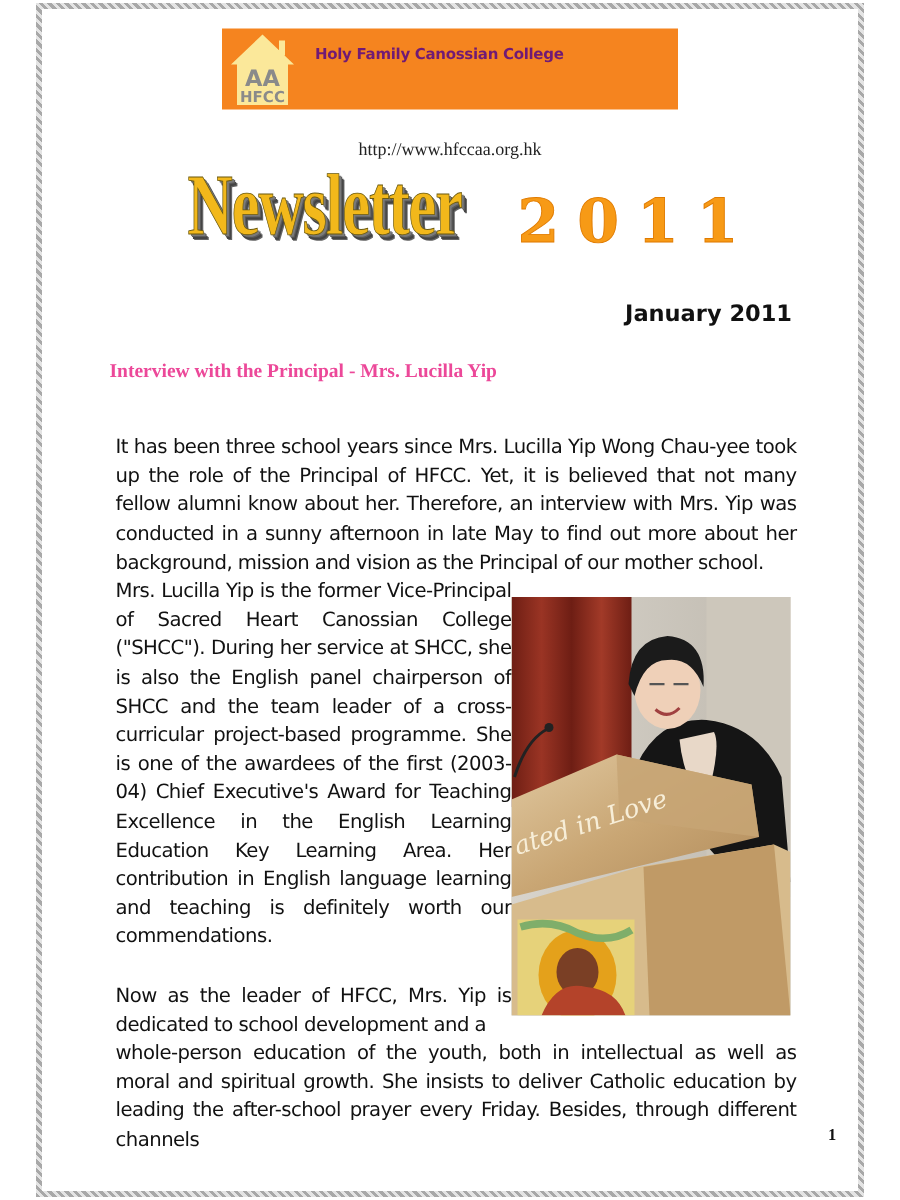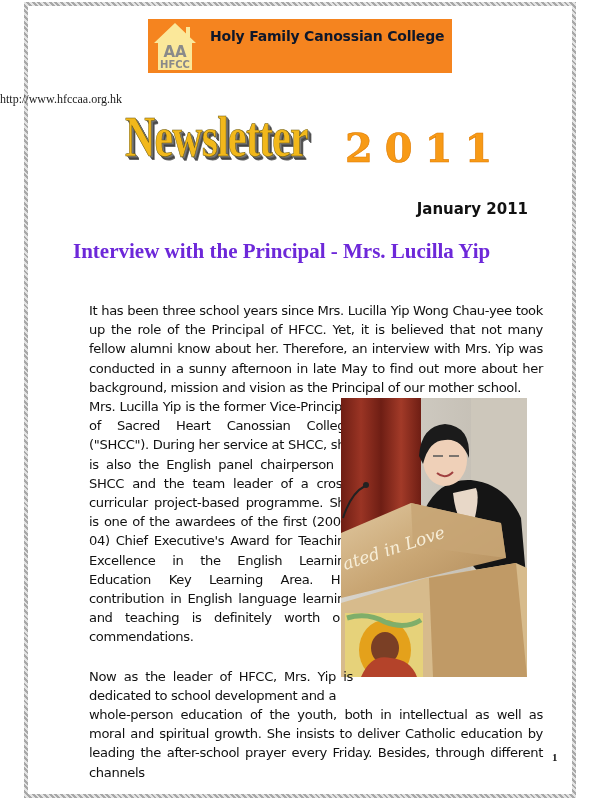--- a/index.html
+++ b/index.html
@@ -16,25 +16,25 @@
   .logo-banner {
     position: absolute; left: 148px; top: 19px; width: 304px; height: 54px;
     background: #f5841f;
   }
   .logo-house {
     position: absolute; left: 4px; top: 2px; width: 46px; height: 50px;
   }
   .logo-text {
     position: absolute; left: 62px; top: 9px;
     font-family: "DejaVu Sans", sans-serif; font-weight: bold;
-    color: #0f172a; font-size: 14px; line-height: 17px; letter-spacing: -0.2px;
+    color: #701a75; font-size: 10px; line-height: 17px; letter-spacing: -0.2px;
   }
 
   .site-url {
-    position: absolute; left: 0; width: 600px; top: 92px; text-align: left;
+    position: absolute; left: 0; width: 600px; top: 92px; text-align: center;
     font-family: "Liberation Serif", serif; font-size: 12px; color: #222;
   }
 
   .masthead {
     position: absolute; left: 100px; top: 104px; width: 400px; height: 72px; margin-left: 23px;
   }
   .newsletter-word {
     position: absolute; left: 2px; top: 2px;
     font-family: "Liberation Serif", serif; font-weight: bold;
     font-size: 58px; line-height: 62px; letter-spacing: -1px;
@@ -51,26 +51,26 @@
     -webkit-text-stroke: 0.6px #e07b00;
   }
 
   .issue-date {
     position: absolute; right: 72px; top: 200px;
     font-family: "DejaVu Sans", sans-serif; font-weight: bold; font-size: 15px; color: #111;
   }
 
   .article-title {
     position: absolute; left: 73px; top: 239px;
-    font-family: "Liberation Serif", serif; font-weight: bold; font-size: 21px; color: #6d28d9;
+    font-family: "Liberation Serif", serif; font-weight: bold; font-size: 13px; color: #ec4899;
   }
 
   .body-text {
     font-family: "DejaVu Sans", sans-serif; font-size: 13.1px; line-height: 19.2px;
-    color: #111; text-align: justify; margin: 16px; letter-spacing: -0.35px;
+    color: #111; text-align: justify; margin: 4px; letter-spacing: -0.35px;
   }
   .para-1 { position: absolute; left: 73px; top: 285px; width: 454px; }
   .para-2 { position: absolute; left: 73px; top: 381px; width: 264px; }
   .para-3-top { position: absolute; left: 73px; top: 651px; width: 264px; }
   .para-3-bottom { position: absolute; left: 73px; top: 689px; width: 454px; }
 
   .photo {
     position: absolute; left: 341px; top: 398px; width: 186px; height: 279px; overflow: hidden;
     background: #c8bfae;
   }

